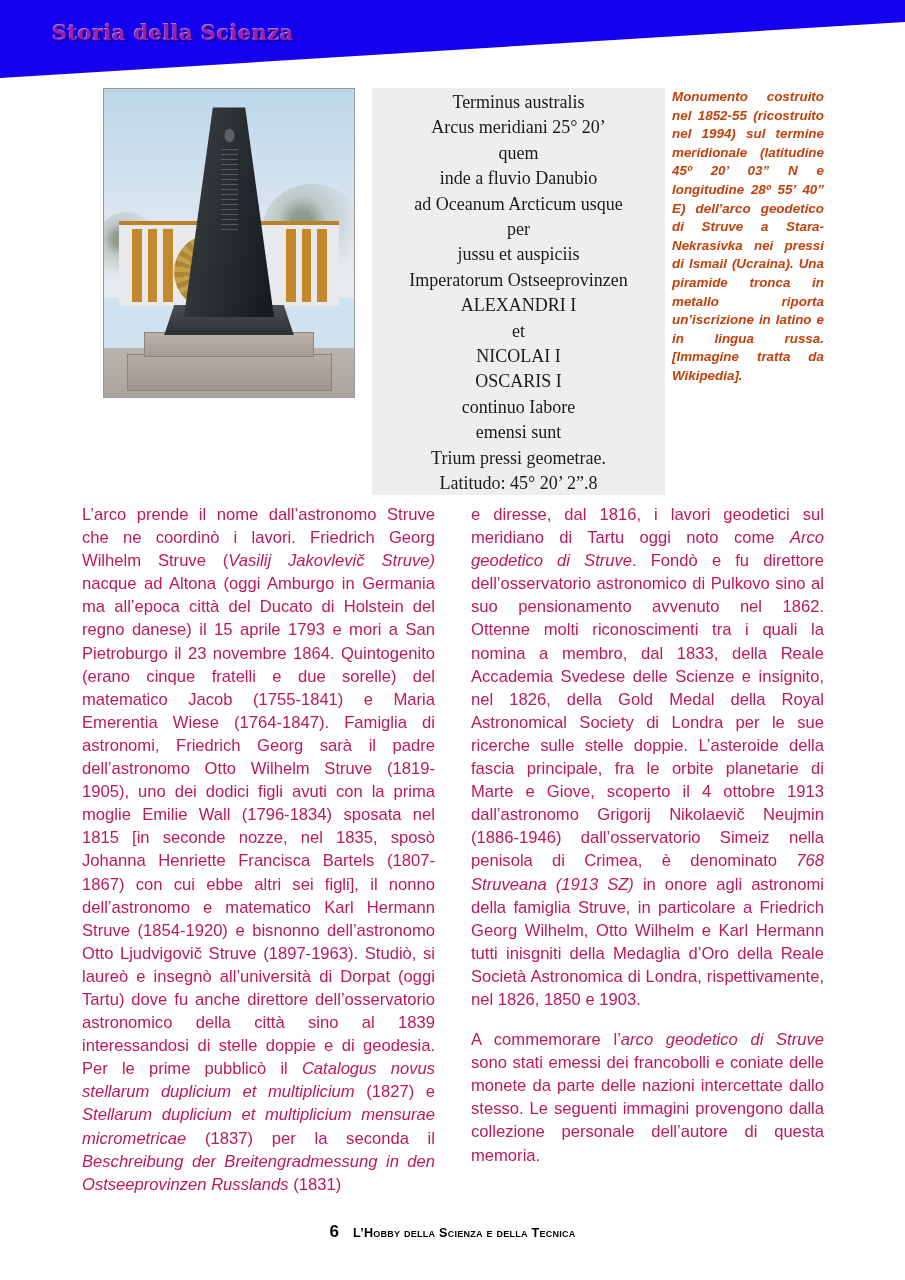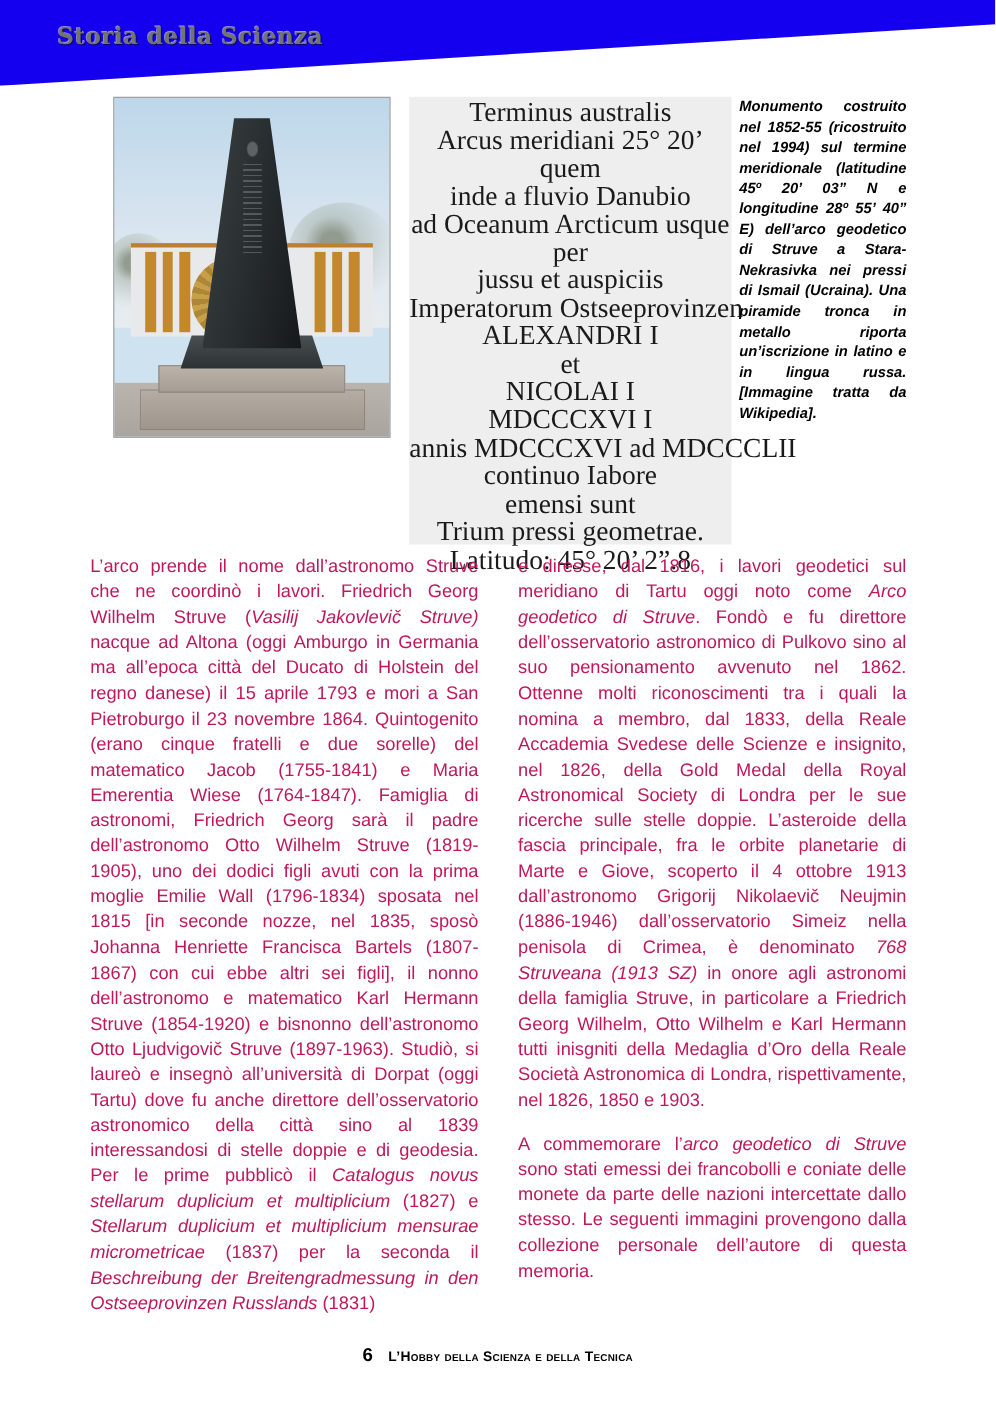--- a/index.html
+++ b/index.html
@@ -25,21 +25,21 @@
     -webkit-clip-path: polygon(0 0, 905px 0, 905px 22px, 0 78px);
     clip-path: polygon(0 0, 905px 0, 905px 22px, 0 78px);
   }
   #header-title {
     position: absolute;
     left: 52px; top: 20px;
     font-family: "DejaVu Serif", serif;
     font-weight: 700;
     font-size: 21px;
     letter-spacing: 0.4px;
-    color: #737373;
+    color: #a21caf;
     text-shadow:
       1.2px 1.2px 0 #0a0a6e,
       -0.6px -0.6px 0 rgba(255,255,255,0.55);
     white-space: nowrap;
   }
 
   
   #monument-photo {
     position: absolute;
     left: 103px; top: 88px;
@@ -132,42 +132,42 @@
     );
   }
 
   
   #latin-box {
     position: absolute;
     left: 372px; top: 88px;
     width: 293px; height: 407px;
     background: #eeeeee;
     font-family: "Liberation Serif", serif;
-    font-size: 25px;
+    font-size: 18px;
     line-height: 25.4px;
     text-align: center;
     color: #1a1a1a;
     padding-top: 2px;
     box-sizing: border-box;
   }
   #latin-box .ln { display: block; white-space: nowrap; }
 
   
   #image-caption {
     position: absolute;
     left: 672px; top: 88px;
     width: 152px;
     font-family: "Liberation Sans", sans-serif;
     font-style: italic;
     font-weight: 700;
     font-size: 13.4px;
     line-height: 18.6px;
     text-align: justify;
     text-align-last: left;
-    color: #000000;
+    color: #c2410c;
     -webkit-hyphens: manual;
     hyphens: manual;
   }
 
   
   #body-columns {
     position: absolute;
     left: 82px; top: 503px;
     width: 742px;
     display: flex;
@@ -240,22 +240,21 @@
   <span class="ln">Arcus meridiani 25° 20’</span>
   <span class="ln">quem</span>
   <span class="ln">inde a fluvio Danubio</span>
   <span class="ln">ad Oceanum Arcticum usque</span>
   <span class="ln">per</span>
   <span class="ln">jussu et auspiciis</span>
   <span class="ln">Imperatorum Ostseeprovinzen</span>
   <span class="ln">ALEXANDRI I</span>
   <span class="ln">et</span>
   <span class="ln">NICOLAI I</span>
-  <span class="ln">MDCCCXVI I</span>
-  <span class="ln">annis MDCCCXVI ad MDCCCLII</span>
+  <span class="ln">OSCARIS I</span>
   <span class="ln">continuo Iabore</span>
   <span class="ln">emensi sunt</span>
   <span class="ln">Trium pressi geometrae.</span>
   <span class="ln">Latitudo: 45° 20’ 2”.8</span>
 </div>
 
 <div id="image-caption">Monumento costruito nel 1852-55 (ricostruito nel 1994) sul termine meridionale (latitudine 45º 20’ 03” N e longitudine 28º 55’ 40” E) dell’arco geodetico di Struve a Stara-Nekrasivka nei pressi di Ismail (Ucraina). Una piramide tronca in metallo riporta un’iscrizione in latino e in lingua russa. [Immagine tratta da Wikipedia].</div>
 
 <div id="body-columns">
 

